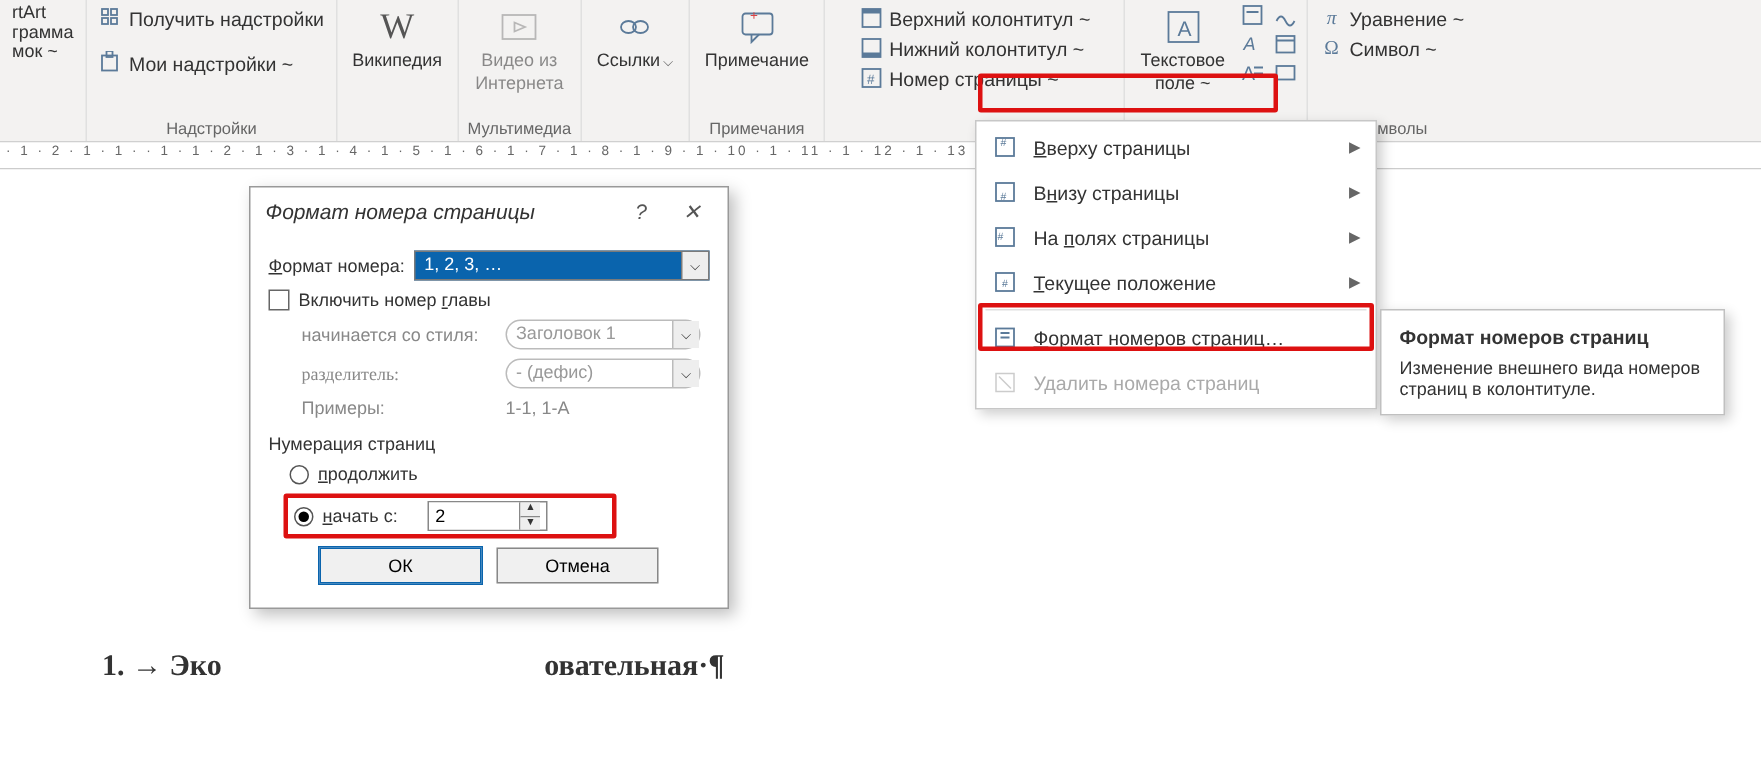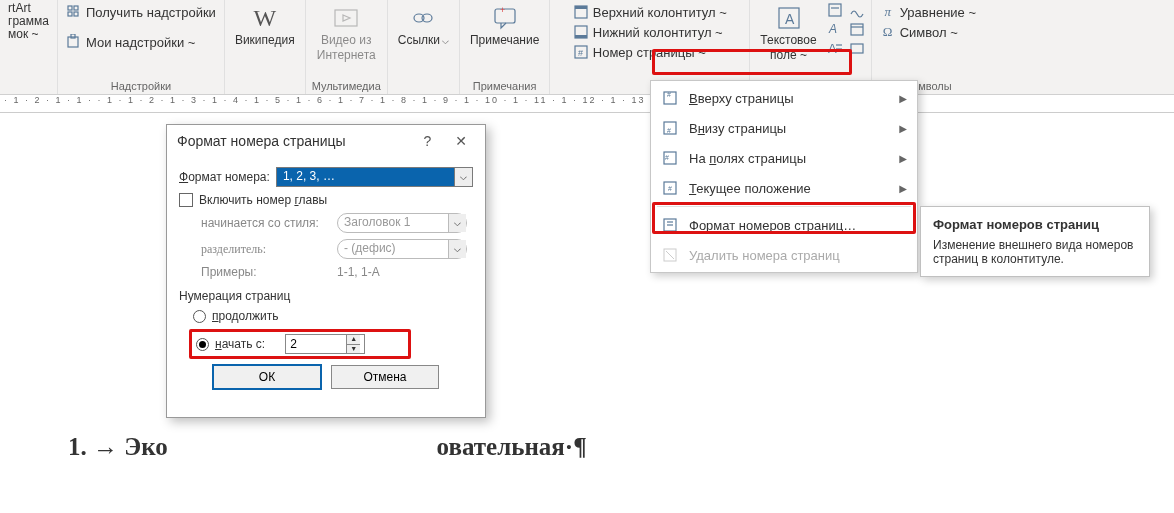--- a/index.html
+++ b/index.html
@@ -20,29 +20,29 @@
 
   
   .group.cut { min-width:58px; }
   .group.cut .txt { font-size:12px; line-height:1.1; }
 
   
   .ruler { height:18px; background:#fff; border-bottom:1px solid #ccc; font-size:9px; color:#666; letter-spacing:2px; padding-left:4px; white-space:nowrap; overflow:hidden; }
 
   
   .page-area { position:relative; height:400px; background:#fff; }
-  .doc-text { position:absolute; left:68px; top:320px; font-family:"Times New Roman",serif; font-size:25px; font-weight:bold; }
+  .doc-text { position:absolute; left:68px; top:320px; font-family:"Times New Roman",serif; font-size:20px; font-weight:bold; }
 
   
   .dialog { position:absolute; left:166px; top:124px; width:320px; background:#fff; border:1px solid #999; box-shadow:4px 4px 10px rgba(0,0,0,.25); }
   .dlg-title { display:flex; align-items:center; padding:8px 10px 10px 10px; }
-  .dlg-title span { font-size:14px; }
+  .dlg-title span { font-size:14px;font-style:italic; }
   .dlg-help, .dlg-close { margin-left:auto; padding:0 8px; cursor:default; font-size:14px; color:#555; }
   .dlg-close { margin-left:8px; font-size:13px; }
-  .dlg-body { padding:2px 12px 28px 12px; }
+  .dlg-body { padding:2px 12px 16px 12px; }
   .row { display:flex; align-items:center; gap:6px; margin:6px 0; font-size:12px; }
   .u { text-decoration:underline; }
   .combo { display:flex; border:1px solid #7a7a7a; height:20px; background:#fff; font-size:12px; }
   .combo.sel { background:#0a64ad; color:#fff;gap:28px; }
   .combo-val { padding:1px 6px; flex:1; }
   .combo-btn { width:18px; border-left:1px solid #7a7a7a; background:#eee; display:flex; align-items:center; justify-content:center; font-size:9px; color:#333; }
   .combo.sel .combo-btn { background:#eee; color:#333; }
   .cb { width:14px; height:14px; border:1px solid #666; display:inline-block; }
   .sub { margin-left:22px; color:#888; }
   .sub .combo { border-color:#bbb; color:#999;border-radius:10px; }

